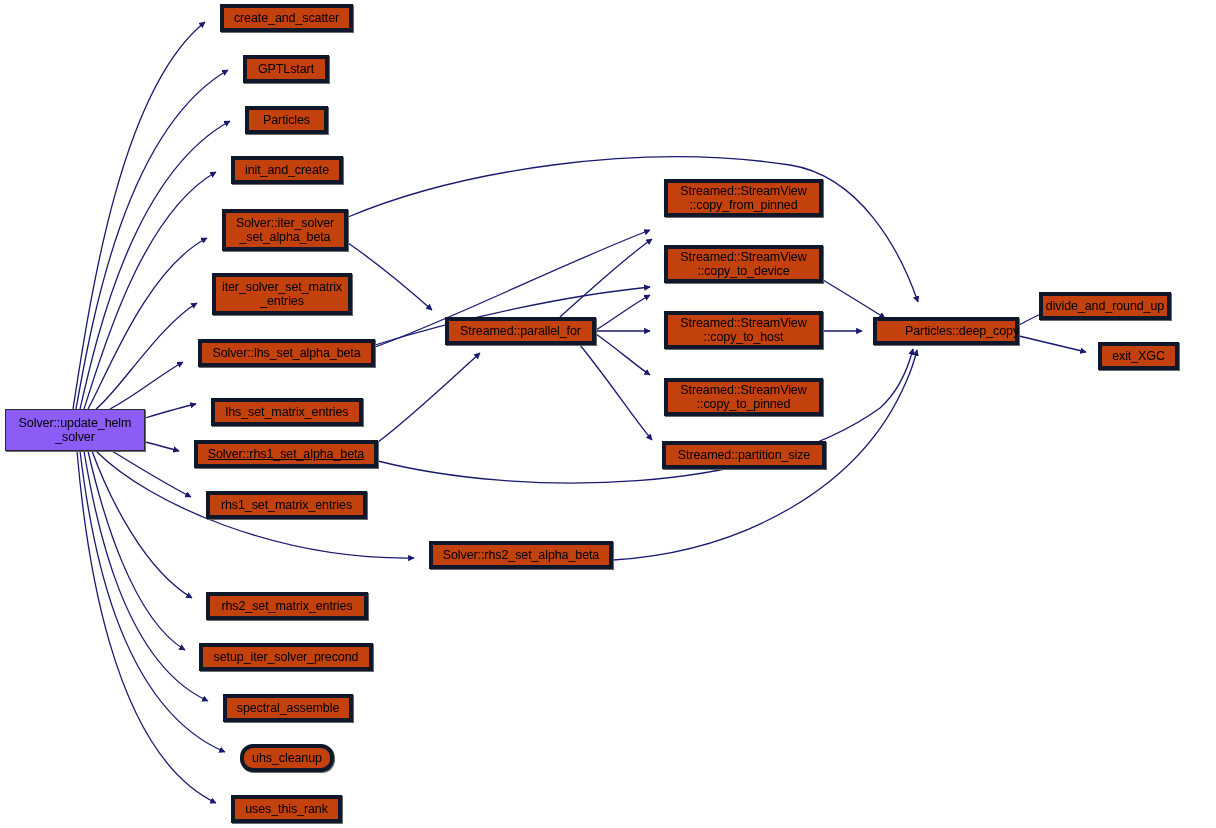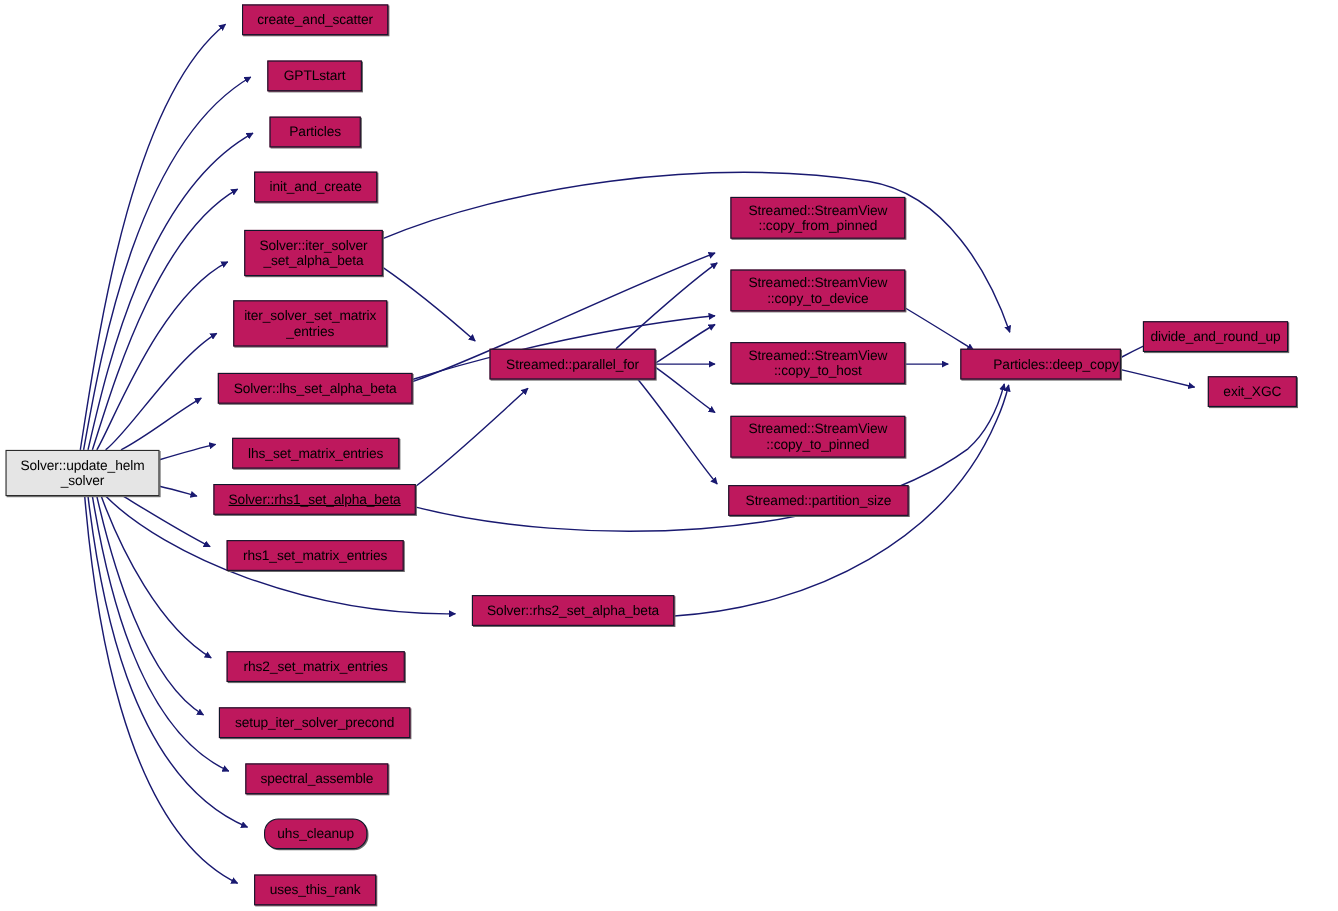--- a/index.html
+++ b/index.html
@@ -14,36 +14,36 @@
   }
   #edges{
     position:absolute;
     left:0;top:0;
     width:1216px;height:828px;
     pointer-events:none;
   }
   .node{
     position:absolute;
     box-sizing:border-box;
-    border:1px solid #0f172a;
-    background:#be185d;
+    border:4px solid #0f172a;
+    background:#c2410c;
     color:#000000;
     font-size:12.5px;
     line-height:14.5px;
     display:flex;
     align-items:center;
     justify-content:center;
     text-align:center;
     white-space:pre;
     letter-spacing:-0.1px;
     box-shadow:1px 1px 0 0 #6a6a6a;
     z-index:3;
   }
   .node.root{
-    background:#e5e5e5;
+    background:#8b5cf6;
     border:1px solid #2b2b2b;
   }
   .node-label{
     display:block;
     width:100%;
     padding:0 4px;
   }
 </style>
 </head>
 <body>

